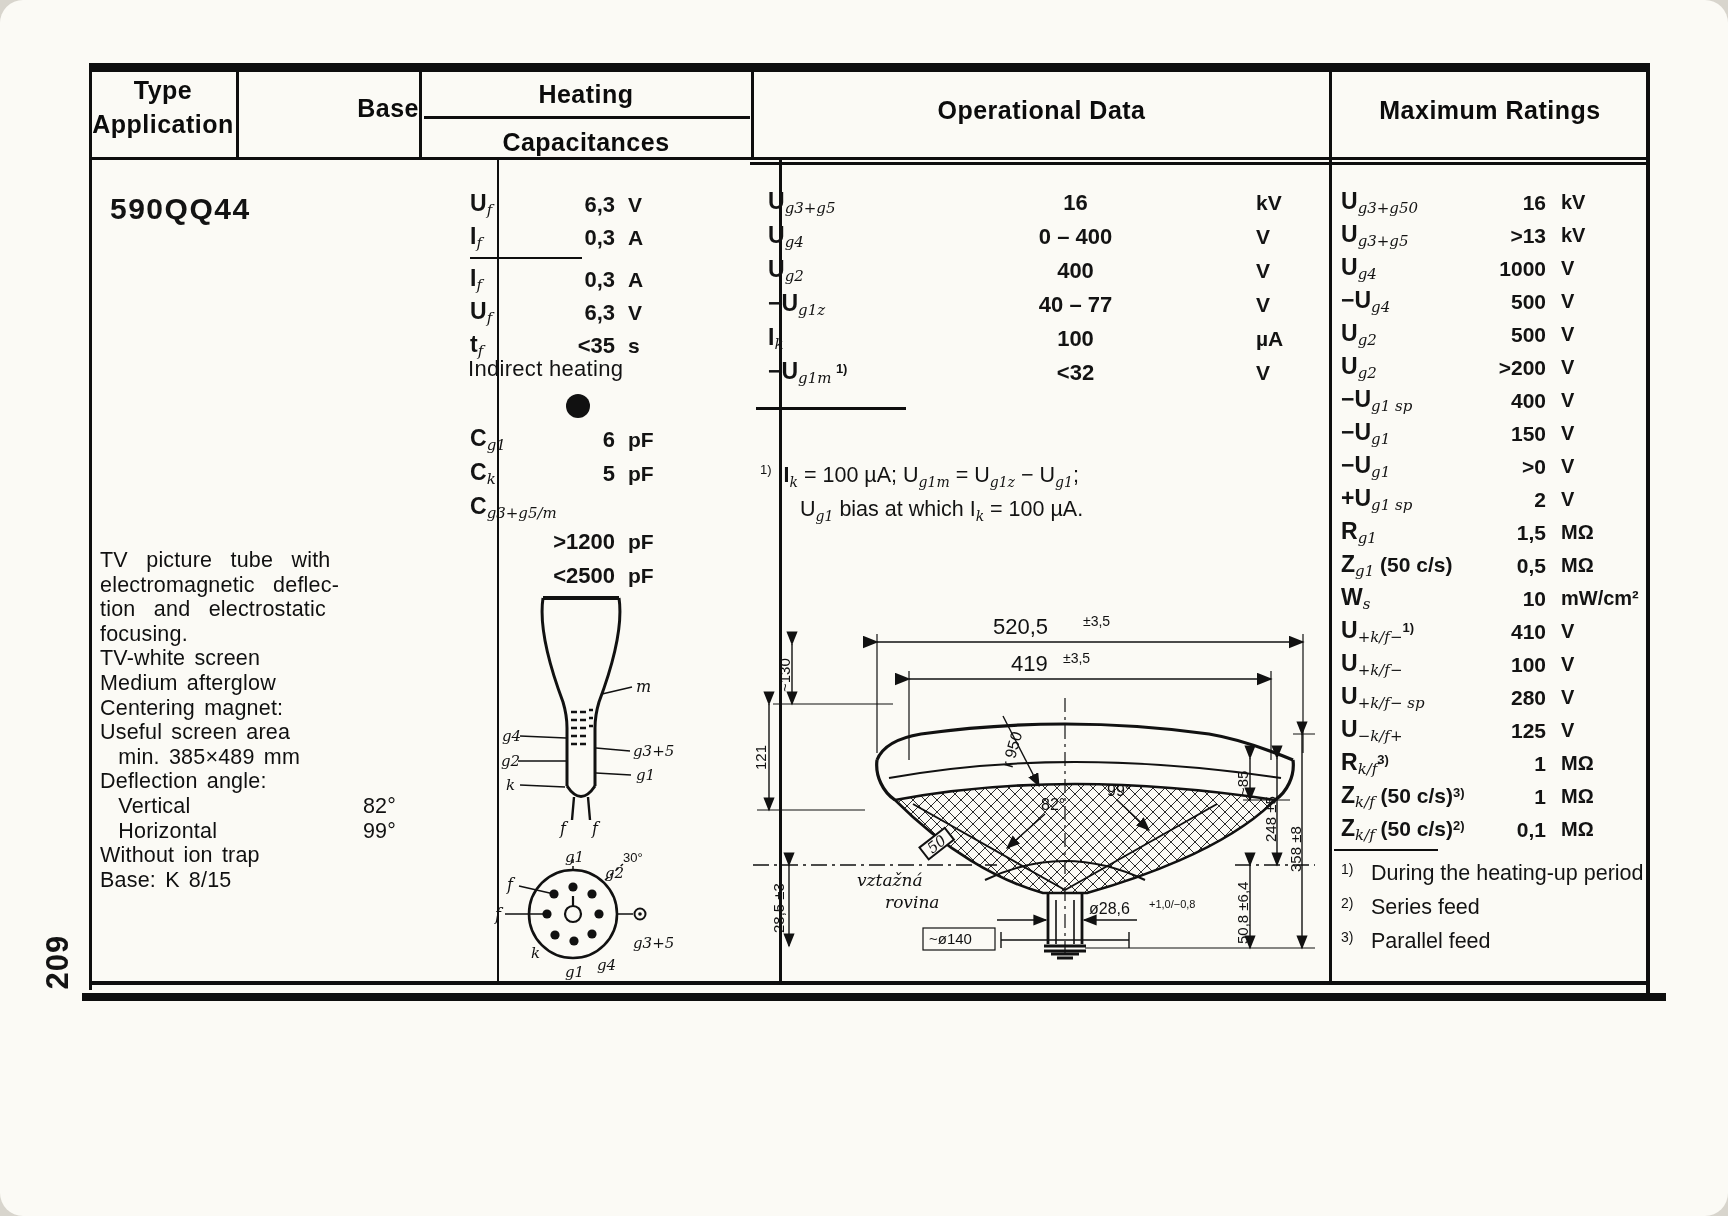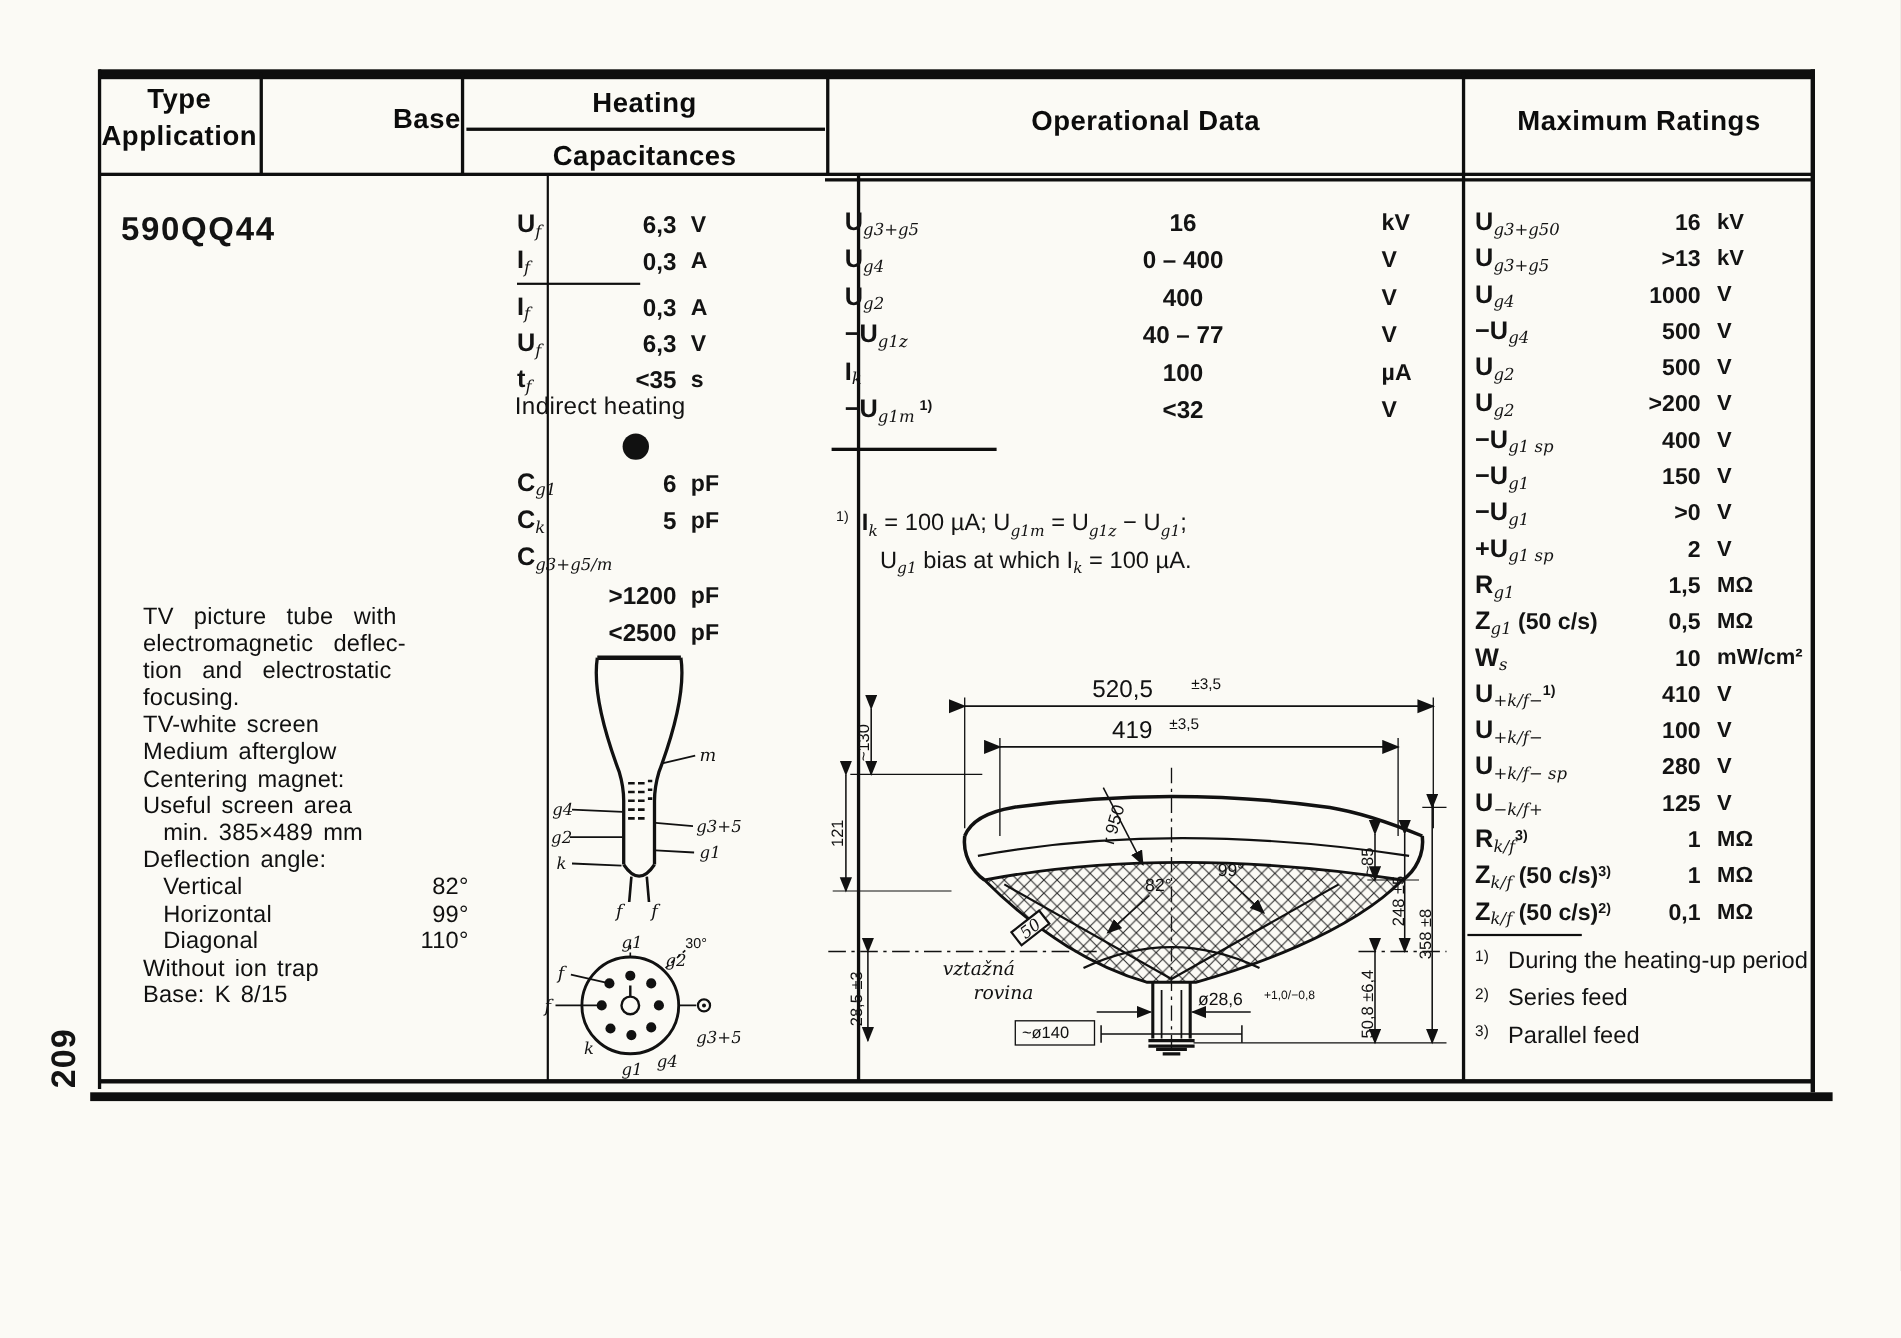--- a/index.html
+++ b/index.html
@@ -1,17 +1,17 @@
 <!DOCTYPE html>
 <html><head>
 <meta charset="utf-8">
 <style>
   html,body{margin:0;padding:0;background:#d8d5cd;}
   .page{position:relative;width:1728px;height:1216px;background:#fbfaf5;color:#131313;
-        font-family:"Liberation Sans",sans-serif;overflow:hidden;}
+        font-family:"Liberation Sans",sans-serif;overflow:hidden;border-radius:23px;}
   .ln{position:absolute;background:#0e0e0e;}
   .abs{position:absolute;}
   .hdr{position:absolute;font-weight:bold;font-size:25px;letter-spacing:.5px;text-align:center;color:#0c0c0c;}
   .tubetype{font-weight:bold;font-size:30px;letter-spacing:1.5px;}
   
   .vrow{display:flex;align-items:center;height:33px;}
   .vrow .lbl{flex:0 0 auto;min-width:82px;white-space:nowrap;}
   .vrow .sym{font-weight:bold;font-size:23px;}
   .vrow sub{font-family:"DejaVu Serif",serif;font-style:italic;font-size:15px;}
   .vrow sup.note{font-size:13px;font-weight:bold;vertical-align:super;}
@@ -21,21 +21,21 @@
   
   .oprow{height:34px;}
   .oprow .lbl{flex:0 0 195px;}
   .oprow .val{flex:0 0 225px;text-align:center;}
   .oprow .unit{flex:0 0 auto;padding-left:68px;}
   
   .mxrow .lbl{flex:1 1 auto;}
   .mxrow .val{flex:0 0 66px;font-size:21px;}
   .mxrow .unit{flex:0 0 84px;padding-left:15px;font-size:20px;}
   
-  .desc{font-size:21.5px;line-height:24.6px;letter-spacing:.2px;word-spacing:3px;color:#101010;margin-left:30px;}
+  .desc{font-size:21.5px;line-height:24.6px;letter-spacing:.2px;word-spacing:3px;color:#101010;}
   .desc .desc-row{display:flex;white-space:pre;}
   .desc .d-val{margin-left:auto;padding-right:52px;}
   .plain{font-size:22px;letter-spacing:.3px;}
   .dot{position:absolute;width:24px;height:24px;border-radius:50%;background:#111;}
   
   .fnline{font-size:21.5px;white-space:nowrap;margin-top:38px;}
   .fnline sub{font-family:"DejaVu Serif",serif;font-style:italic;font-size:14px;}
   .fnline sup{font-size:13px;}
   .fn-row{display:flex;font-size:21.5px;line-height:31px;margin-bottom:3px;}
   .fn-row .fn-note{flex:0 0 30px;font-size:14px;vertical-align:super;padding-top:0px;}
@@ -134,24 +134,20 @@
       <div class="desc-row">
         <span class="d-text">  Vertical</span>
         <span class="d-val">82°</span>
       </div>
 
       <div class="desc-row">
         <span class="d-text">  Horizontal</span>
         <span class="d-val">99°</span>
       </div>
 
-      <div class="desc-row">
-        <span class="d-text">  Diagonal</span>
-        <span class="d-val">110°</span>
-      </div>
 
       <div class="desc-row">
         <span class="d-text">Without ion trap</span>
         <span class="d-val"></span>
       </div>
 
       <div class="desc-row">
         <span class="d-text">Base: K 8/15</span>
         <span class="d-val"></span>
       </div>

